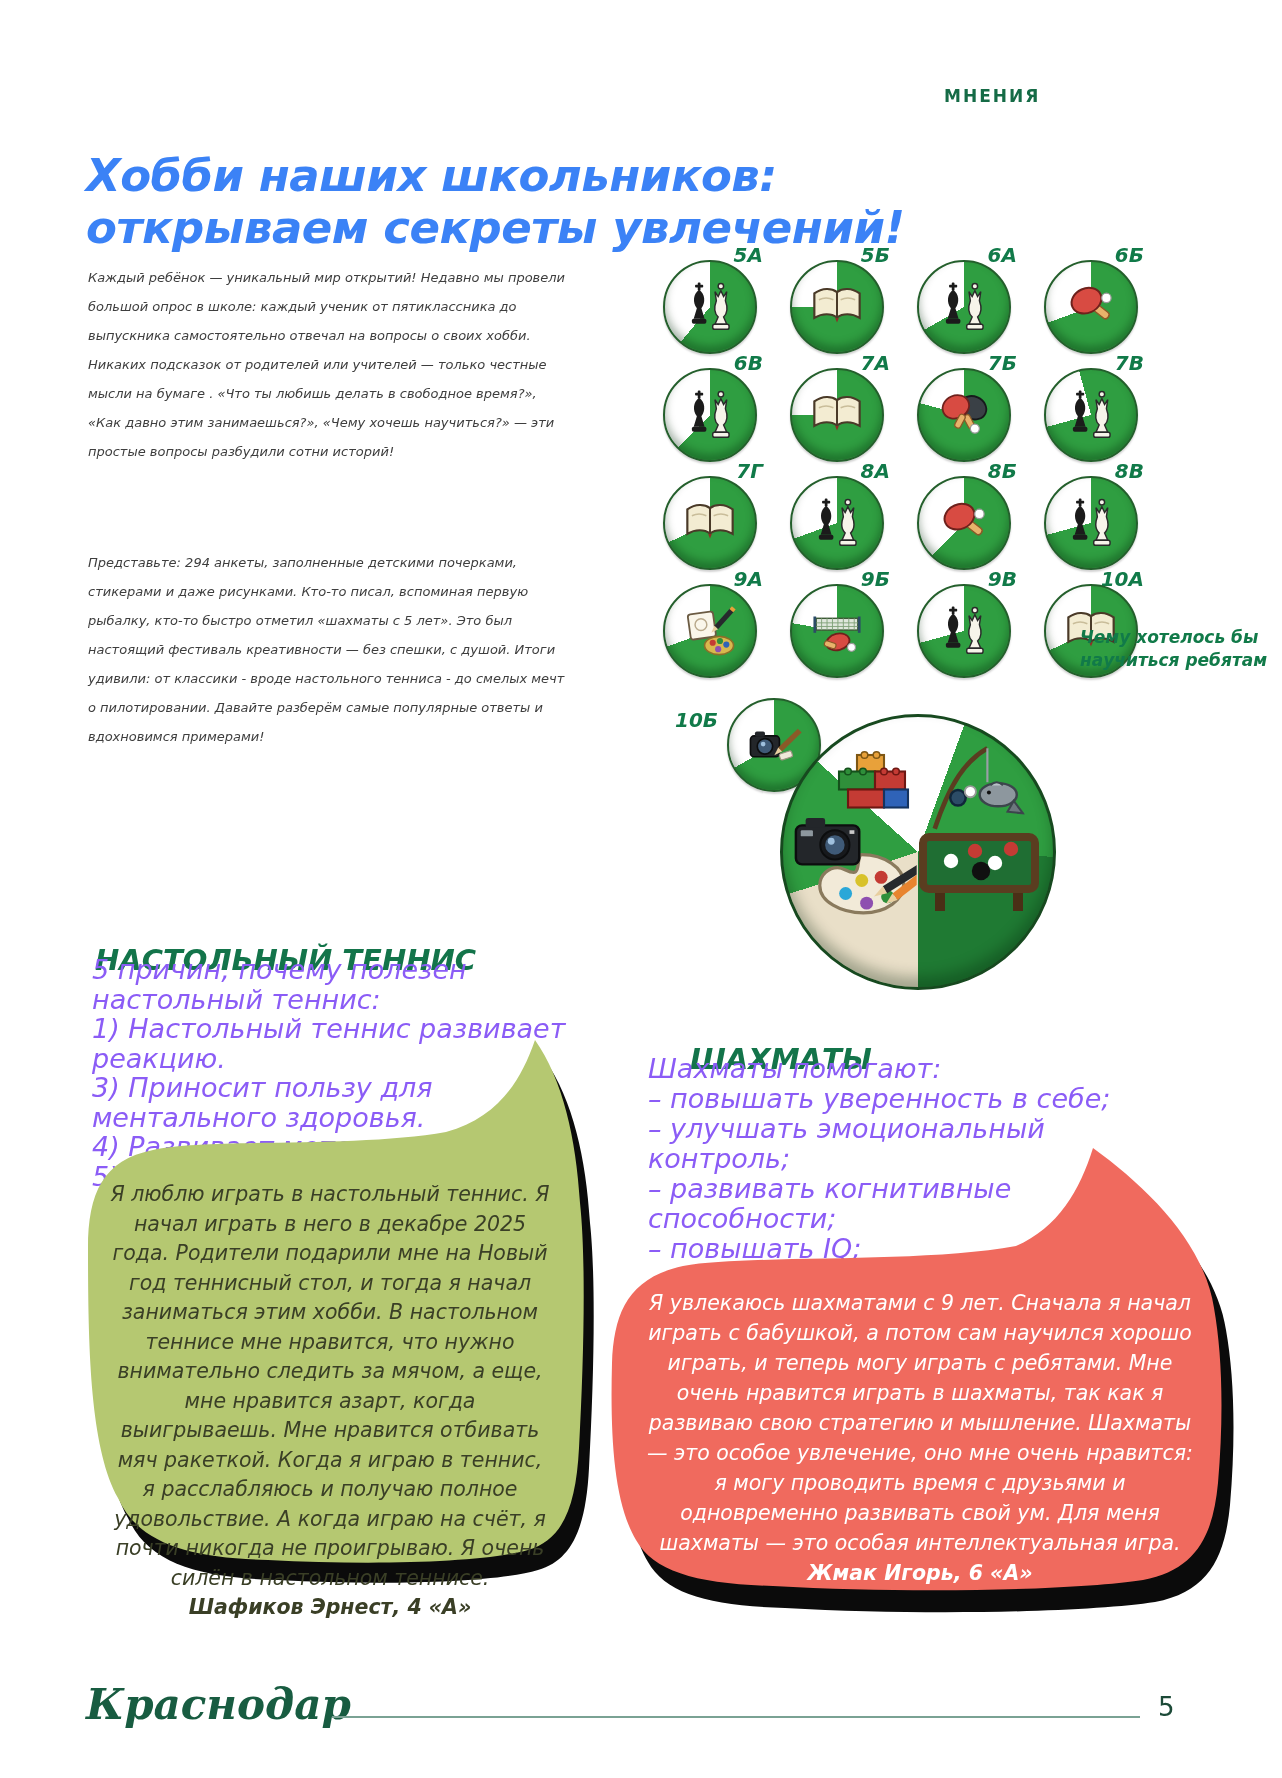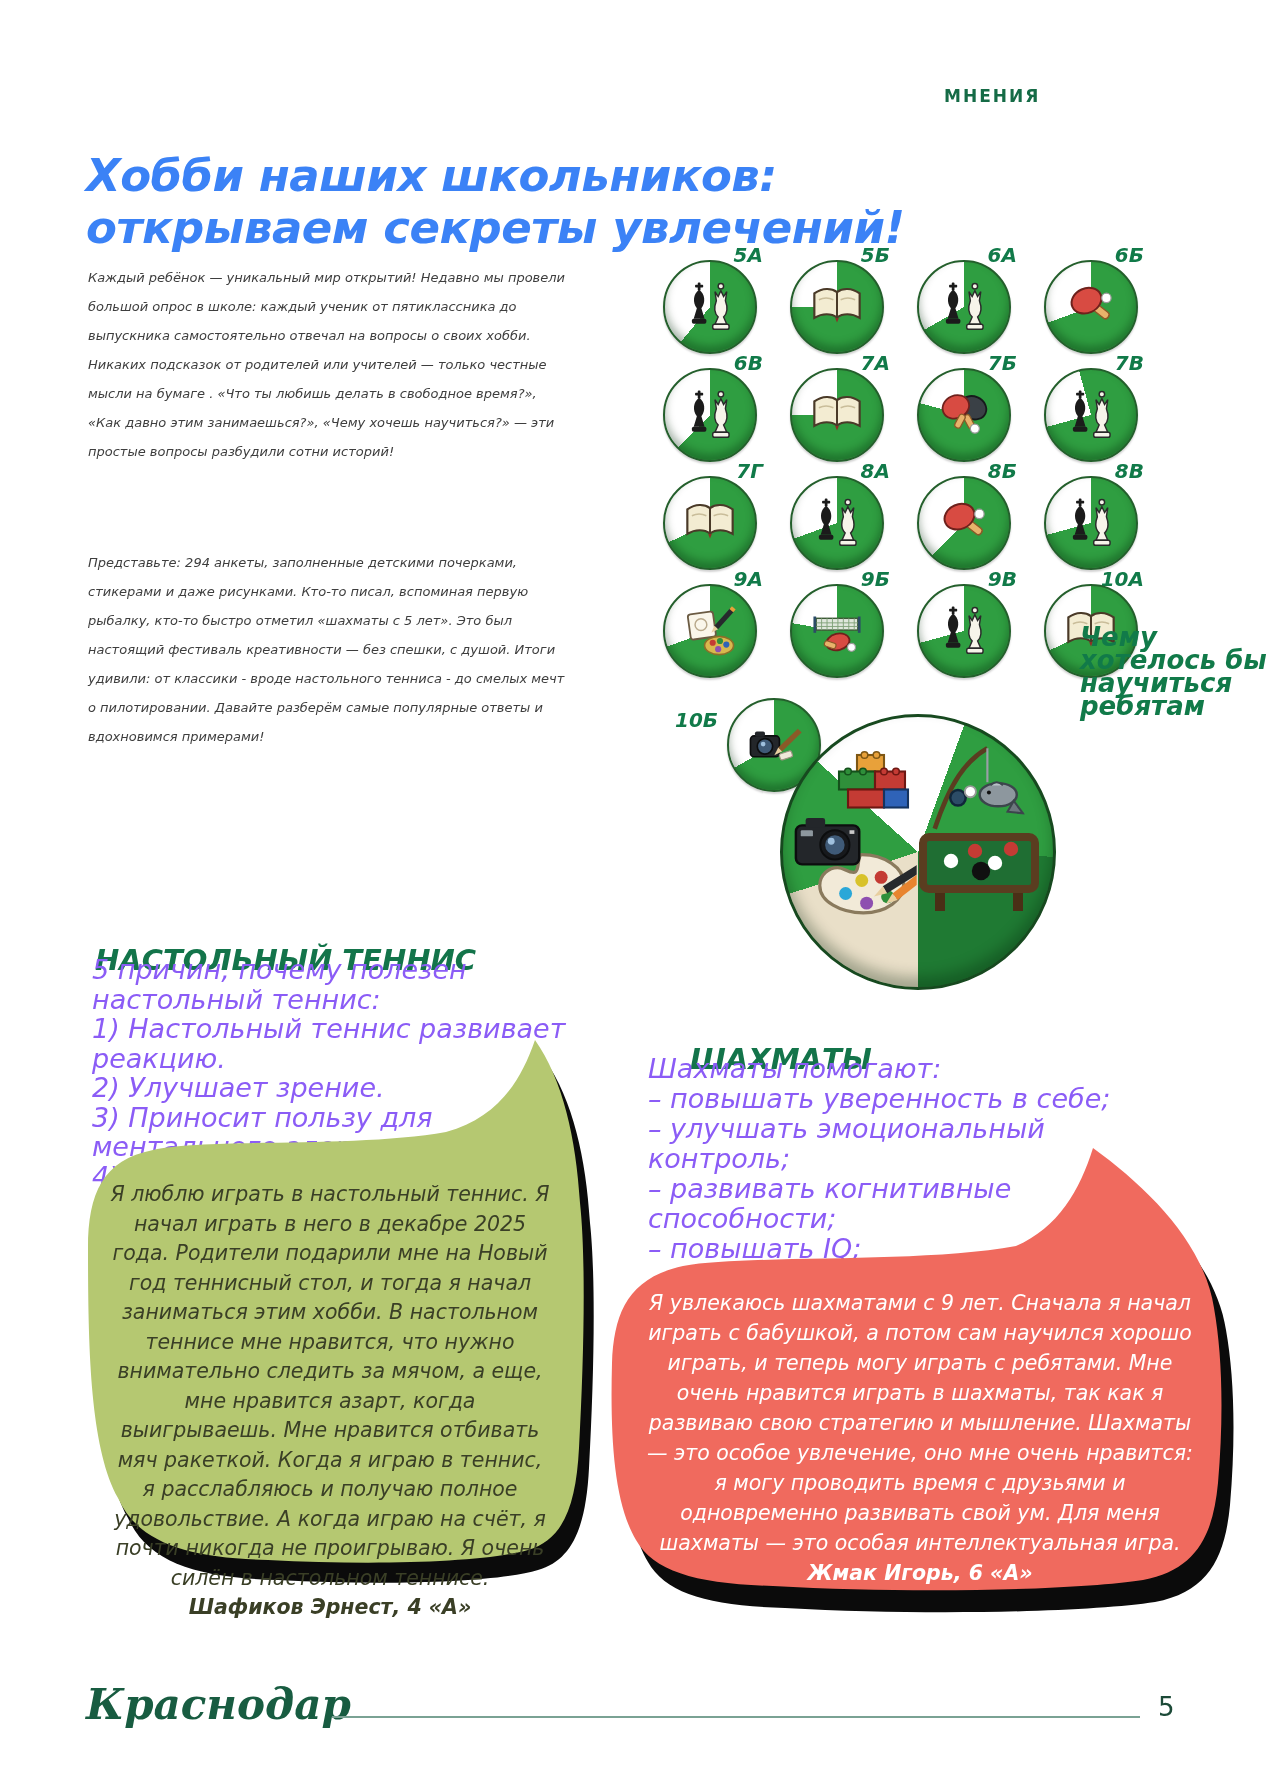--- a/index.html
+++ b/index.html
@@ -30,21 +30,21 @@
 
   
   .wish-pie{position:absolute;left:780px;top:714px;width:270px;height:270px;border-radius:50%;
             border:3px solid #17491f;box-shadow:inset 0 -10px 14px rgba(0,30,8,.30);}
   .wpi{position:absolute;}
   .wpi-lego{left:44px;top:32px;width:96px;height:78px;}
   .wpi-fishing{left:142px;top:22px;width:100px;height:96px;}
   .wpi-billiards{left:132px;top:100px;width:128px;height:100px;}
   .wpi-art{left:30px;top:128px;width:104px;height:84px;}
   .wpi-camera{left:8px;top:92px;width:78px;height:62px;}
-  .wish-caption{position:absolute;left:1080px;top:626px;width:190px;font-size:26px;
+  .wish-caption{position:absolute;left:1080px;top:626px;width:190px;font-size:17px;
                 font-weight:bold;font-style:italic;color:#117a49;line-height:23px;}
 
   
   .sec-head{position:absolute;font-size:29px;font-weight:bold;font-style:italic;color:#13744a;}
   .tennis-head{left:95px;top:919px;}
   .chess-head{left:650px;top:1018px;margin-left:40px;}
   .sec-list{position:absolute;font-size:27px;font-weight:normal;font-style:italic;
             color:#8b5cf6;line-height:29.5px;}
   .tennis-list{left:92px;top:955px;width:500px;}
   .chess-list{left:648px;top:1054px;width:500px;line-height:30px;}
@@ -392,21 +392,21 @@
       </svg>
     <svg class="wpi wpi-camera" viewBox="0 0 64 48">
         <use href="#icon-camera"></use>
       </svg>
   </div>
   <div class="wish-caption">Чему хотелось бы научиться ребятам</div>
 
   <h2 class="sec-head tennis-head">НАСТОЛЬНЫЙ ТЕННИС</h2>
   <div class="sec-list tennis-list">
     <span class="list-item">5 причин, почему полезен настольный теннис:</span>
-    <span><span class="list-item">1) Настольный теннис развивает реакцию.</span><span class="list-item">2) Улучшает зрение.</span><span class="list-item">3) Приносит пользу для ментального здоровья.</span><span class="list-item">4) Развивает моторику.</span><span class="list-item">5) Расслабляет и поднимает настроение.</span></span>
+    <span><span class="list-item">1) Настольный теннис развивает реакцию.</span><span class="list-item">3) Приносит пользу для ментального здоровья.</span><span class="list-item">4) Развивает моторику.</span><span class="list-item">5) Расслабляет и поднимает настроение.</span></span>
   </div>
 
   <h2 class="sec-head chess-head">ШАХМАТЫ</h2>
   <div class="sec-list chess-list">
     <span class="list-item">Шахматы помогают:</span>
     <span><span class="list-item">– повышать уверенность в себе;</span><span class="list-item">– улучшать эмоциональный контроль;</span><span class="list-item">– развивать когнитивные способности;</span><span class="list-item">– повышать IQ;</span><span class="list-item">– учат стратегическому мышлению.</span></span>
   </div>
 
   <svg class="bubble-svg bubble-green-svg" viewBox="0 0 540 590">
     <path transform="translate(10,20)" fill="#0b0b0b" d="M 477 22 C 462 66 438 100 388 114 C 300 130 150 120 95 132 C 45 142 30 175 30 230 C 30 330 32 430 60 480 C 80 525 130 540 210 542 C 320 548 430 544 470 532 C 505 522 518 488 521 430 C 526 340 528 240 522 185 C 518 120 505 62 477 22 Z"></path>

